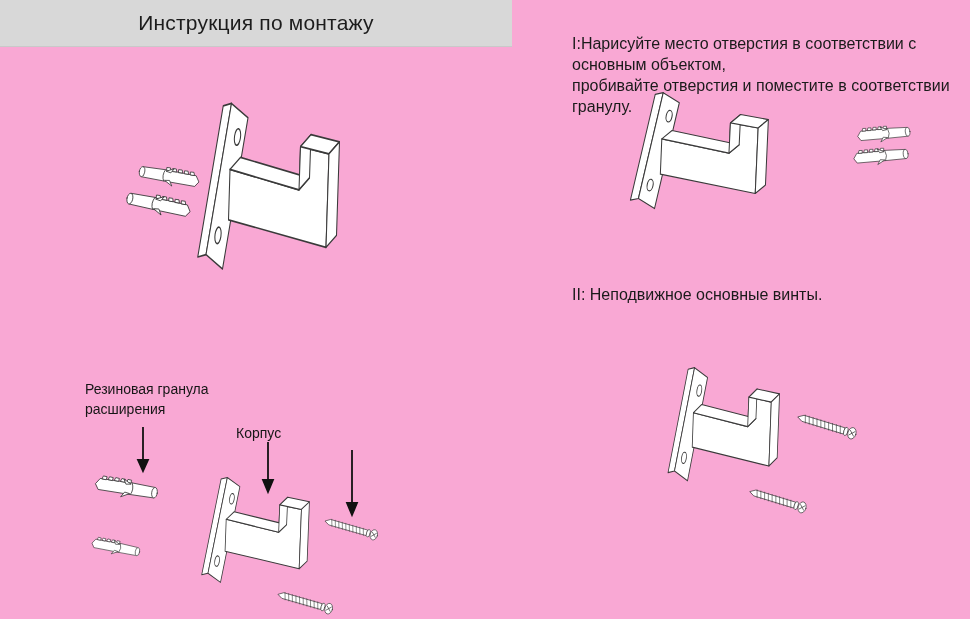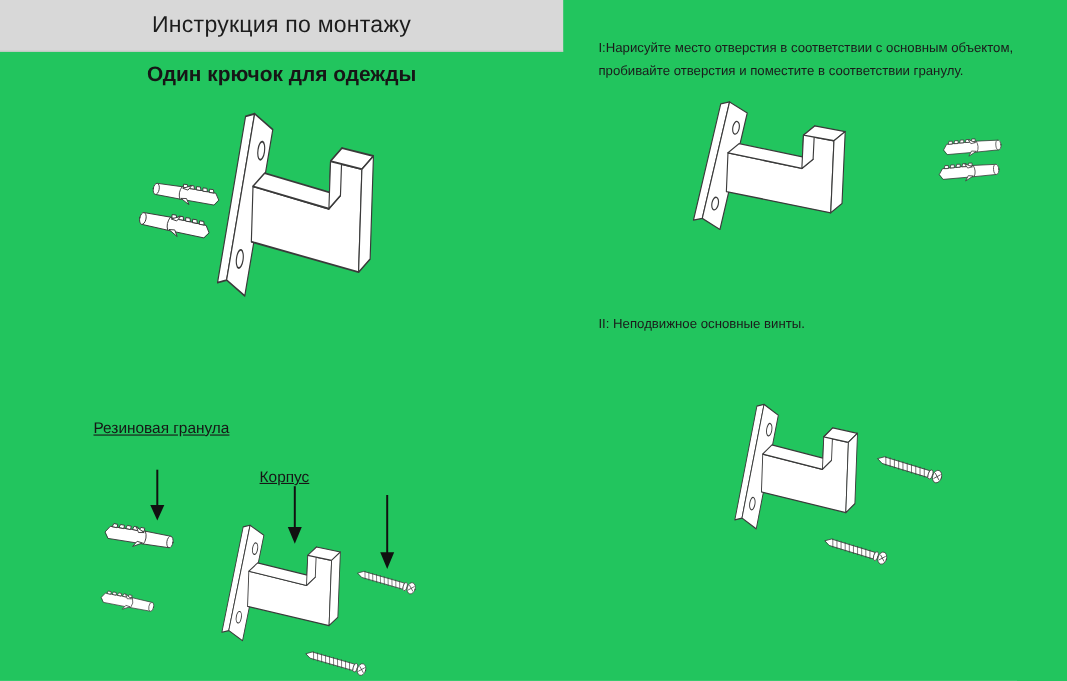--- a/index.html
+++ b/index.html
@@ -1,44 +1,44 @@
 <!DOCTYPE html>
 <html lang="ru"><head>
 <meta charset="utf-8">
 <style>
   html,body{margin:0;padding:0;background:#fff;}
   .sheet{
     position:relative;
     width:970px;height:619px;
-    background:#22c55e;
+    background:#f9a8d4;
     font-family:"Liberation Sans", sans-serif;
     color:#1a1a1a;
     overflow:hidden;
   }
   .titlebar{
     position:absolute;left:0;top:0;width:512px;height:46px;
     background:#d8d8d8;
     border-bottom:1px solid #c9c9c9;
     display:flex;align-items:center;justify-content:center;
   }
   .titlebar span{
     font-size:21px;letter-spacing:.2px;color:#1c1c1c;font-weight:400;
   }
   .subtitle{
     position:absolute;left:0;top:58px;width:512px;
     text-align:center;font-size:19px;font-weight:600;color:#161616;
   }
   .step-text{
-    position:absolute;left:544px;width:392px;
-    font-size:12px;line-height:21px;color:#1b1b1b;
+    position:absolute;left:572px;width:392px;
+    font-size:16px;line-height:21px;color:#1b1b1b;
   }
   .step1-text{top:33px;}
   .step2-text{top:284px;}
   .part-label{
-    position:absolute;font-size:14px;line-height:20px;color:#161616;z-index:3;text-decoration:underline;
+    position:absolute;font-size:14px;line-height:20px;color:#161616;z-index:3;
   }
   .lbl-anchor{left:85px;top:379px;}
   .lbl-body{left:236px;top:423px;}
   .lbl-base{left:317px;top:401px;}
   svg.diagram{position:absolute;overflow:visible;z-index:1;}
   .main-diagram{left:100px;top:98px;}
   .step1-diagram{left:610px;top:85px;}
   .step2-diagram{left:620px;top:350px;}
   .parts-diagram{left:80px;top:420px;}
 </style>
@@ -90,21 +90,20 @@
         <ellipse cx="89" cy="15" rx="3.5" ry="7.5"></ellipse>
         <ellipse cx="100" cy="15" rx="7" ry="10"></ellipse>
         <path d="M96,11 l8,8 M96,19 l8,-8" fill="none"></path>
       </g>
     </defs>
   </svg>
 
   <header class="titlebar">
     <span>Инструкция по монтажу</span>
   </header>
-  <div class="subtitle">Один крючок для одежды</div>
 
   <svg class="diagram main-diagram" width="300" height="200" viewBox="0 0 300 200">
     <g>
       <use href="#hook" transform="translate(85,3) scale(0.75,1.2)"></use>
     </g>
     <g>
       <use href="#dowel" transform="translate(38,62) rotate(10) scale(0.6) translate(110,0) scale(-1,1)"></use>
     </g>
     <g>
       <use href="#dowel" transform="translate(26,88) rotate(12) scale(0.64) translate(110,0) scale(-1,1)"></use>
@@ -137,20 +136,21 @@
     <g>
       <use href="#screw" transform="translate(179,58) rotate(17) scale(0.58)"></use>
     </g>
     <g>
       <use href="#screw" transform="translate(131,133) rotate(17) scale(0.56)"></use>
     </g>
   </svg>
 
   <div class="part-label lbl-anchor">
     <div>Резиновая гранула</div>
+    <div>расширения</div>
   </div>
   <div class="part-label lbl-body">Корпус</div>
 
   <svg class="diagram parts-diagram" width="365" height="199" viewBox="0 0 365 199">
 
     <g stroke="#111111" stroke-width="1.8" fill="#111111">
       <line x1="63" y1="7" x2="63" y2="40"></line>
       <polygon points="58,40 68,40 63,51"></polygon>
     </g>
     <g stroke="#111111" stroke-width="1.8" fill="#111111">

